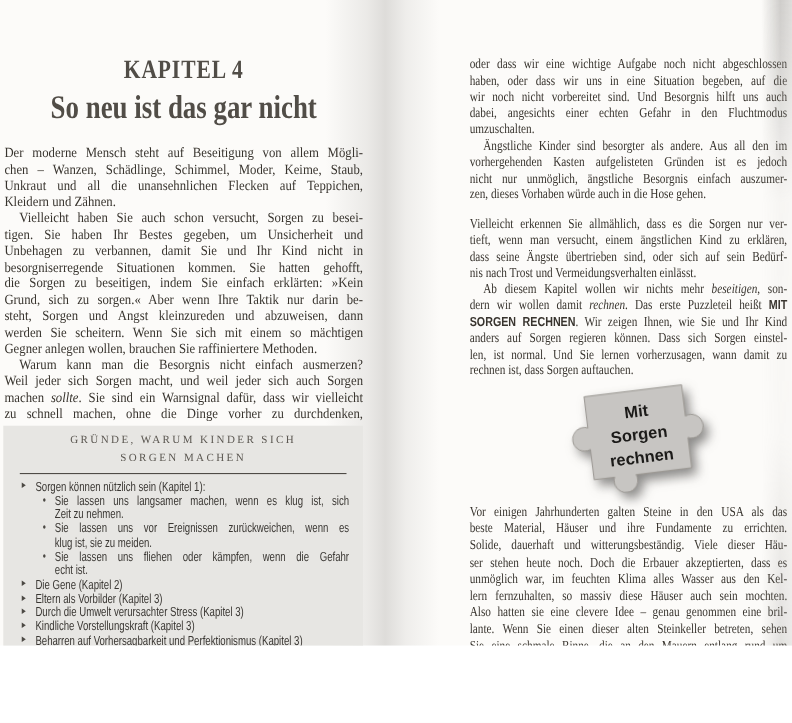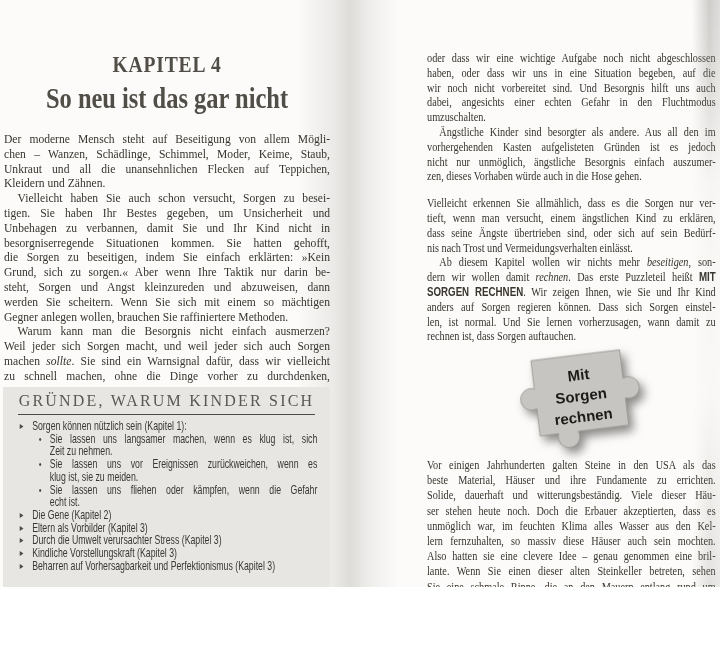--- a/index.html
+++ b/index.html
@@ -25,21 +25,21 @@
   #rp-body2{left:427px;top:458px;width:352px;transform:scaleX(.82);
            font-size:12.5px;line-height:15.2px;}
   .line{text-align:justify;text-align-last:justify;}
   .line.last{text-align-last:left;}
   .line.indent{text-indent:15px;}
   .para.gap{margin-top:12px;}
   .bs{font-family:"Liberation Sans",sans-serif;font-weight:bold;font-size:.95em;}
   
   #lp-box{position:absolute;left:3px;top:387px;width:327px;height:206px;background:#e7e6e3;
           box-sizing:border-box;padding:6px 13px 0 13px;}
-  #lp-box .btitle{text-align:center;font-size:16px;line-height:16px;letter-spacing:2.2px;
+  #lp-box .btitle{text-align:center;font-size:10px;line-height:16px;letter-spacing:2.2px;
           color:#5b5751;font-weight:normal;}
   #lp-box .brule{border-bottom:1.4px solid #4e4b46;margin:5px 2px 5px 2px;}
   #box-items{width:410px;transform:scaleX(.735);transform-origin:0 0;
           font-family:"Liberation Sans",sans-serif;font-size:11.9px;line-height:12.7px;color:#3a3733;}
   #box-items .line{position:relative;}
   #box-items .l1{padding-left:22px;}
   #box-items .l2{padding-left:46px;}
   #box-items .bullet{position:absolute;top:0;color:#4c4944;}
   #box-items .l1 .bullet{left:5px;font-size:10px;}
   #box-items .l2 .bullet{left:31px;font-size:11px;}
@@ -89,20 +89,21 @@
       <div class="para">
         <div class="line indent">Warum kann man die Besorgnis nicht einfach ausmerzen?</div>
         <div class="line">Weil jeder sich Sorgen macht, und weil jeder sich auch Sorgen</div>
         <div class="line">machen <i>sollte</i>. Sie sind ein Warnsignal dafür, dass wir vielleicht</div>
         <div class="line">zu schnell machen, ohne die Dinge vorher zu durchdenken,</div>
       </div>
     </div>
 
   <div id="lp-box">
     <div class="btitle">GRÜNDE, WARUM KINDER SICH</div>
+    <div class="btitle">SORGEN MACHEN</div>
     <div class="brule"></div>
     <div id="box-items">
         <div class="line l1 last"><span class="bullet">▸</span><span>Sorgen können nützlich sein (Kapitel 1):</span></div>
         <div class="line l2"><span class="bullet">•</span><span>Sie lassen uns langsamer machen, wenn es klug ist, sich</span></div>
         <div class="line l2 last"><span>Zeit zu nehmen.</span></div>
         <div class="line l2"><span class="bullet">•</span><span>Sie lassen uns vor Ereignissen zurückweichen, wenn es</span></div>
         <div class="line l2 last"><span>klug ist, sie zu meiden.</span></div>
         <div class="line l2"><span class="bullet">•</span><span>Sie lassen uns fliehen oder kämpfen, wenn die Gefahr</span></div>
         <div class="line l2 last"><span>echt ist.</span></div>
         <div class="line l1 last"><span class="bullet">▸</span><span>Die Gene (Kapitel 2)</span></div>

